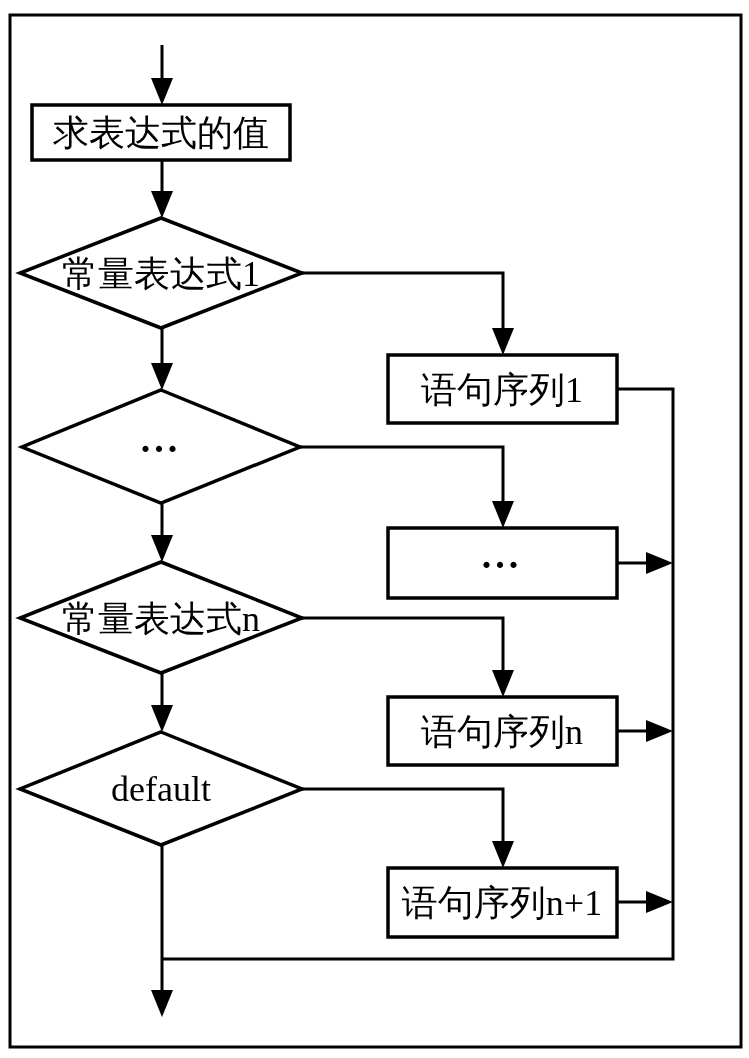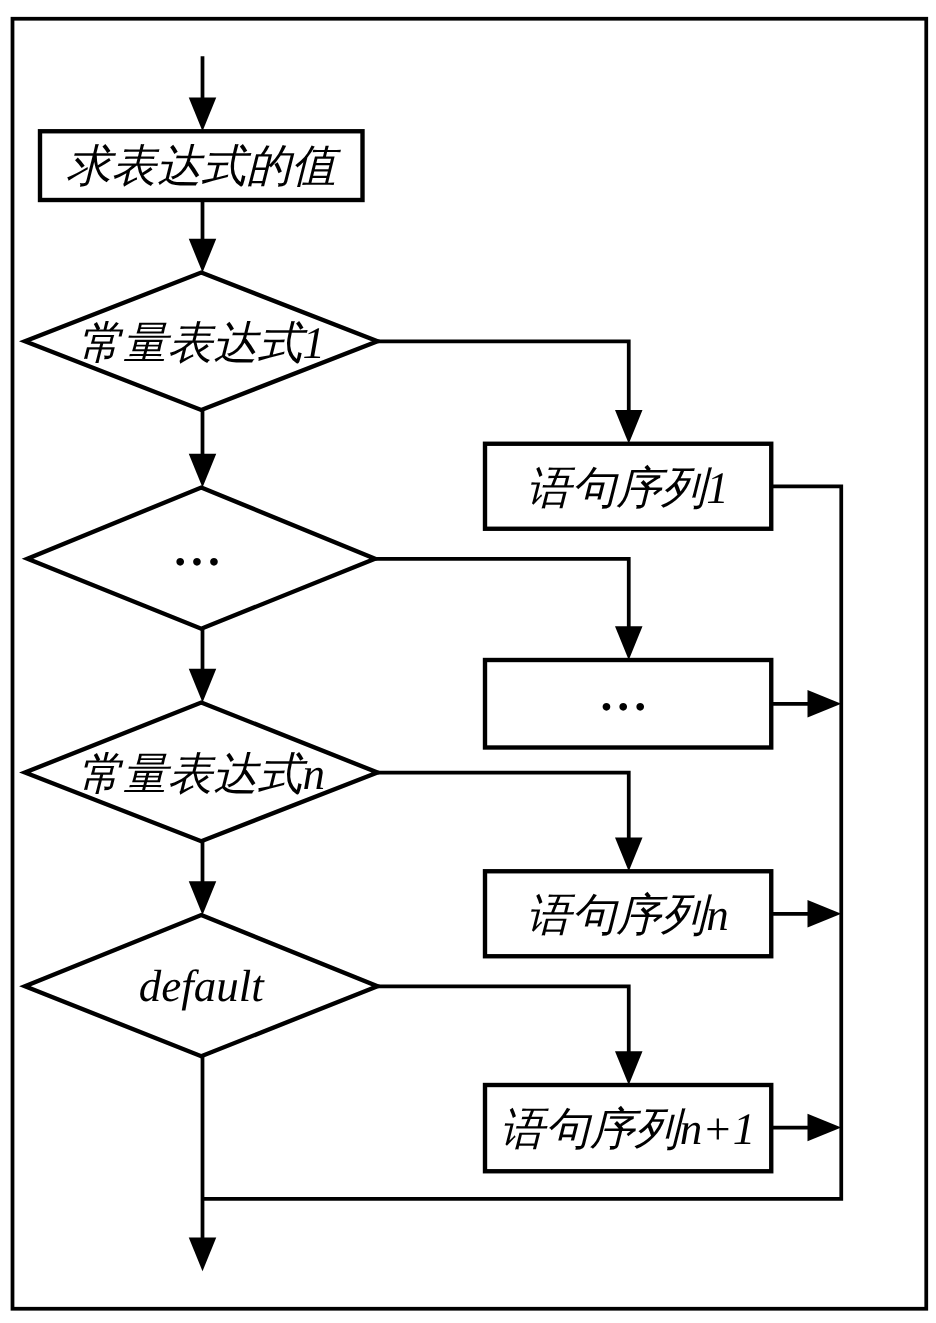--- a/index.html
+++ b/index.html
@@ -11,21 +11,20 @@
     padding:0;
     background:var(--bg);
     font-family:"Liberation Serif","DejaVu Serif",serif;
   }
   .canvas{
     position:relative;
     width:749px;
     height:1058px;
     background:var(--bg);
     overflow:hidden;
-    font-style:italic;
   }
   svg{display:block}
   .shape{
     fill:var(--bg);
     stroke:var(--line);
     stroke-width:3.5;
   }
   .frame{
     fill:none;
     stroke:var(--line);

